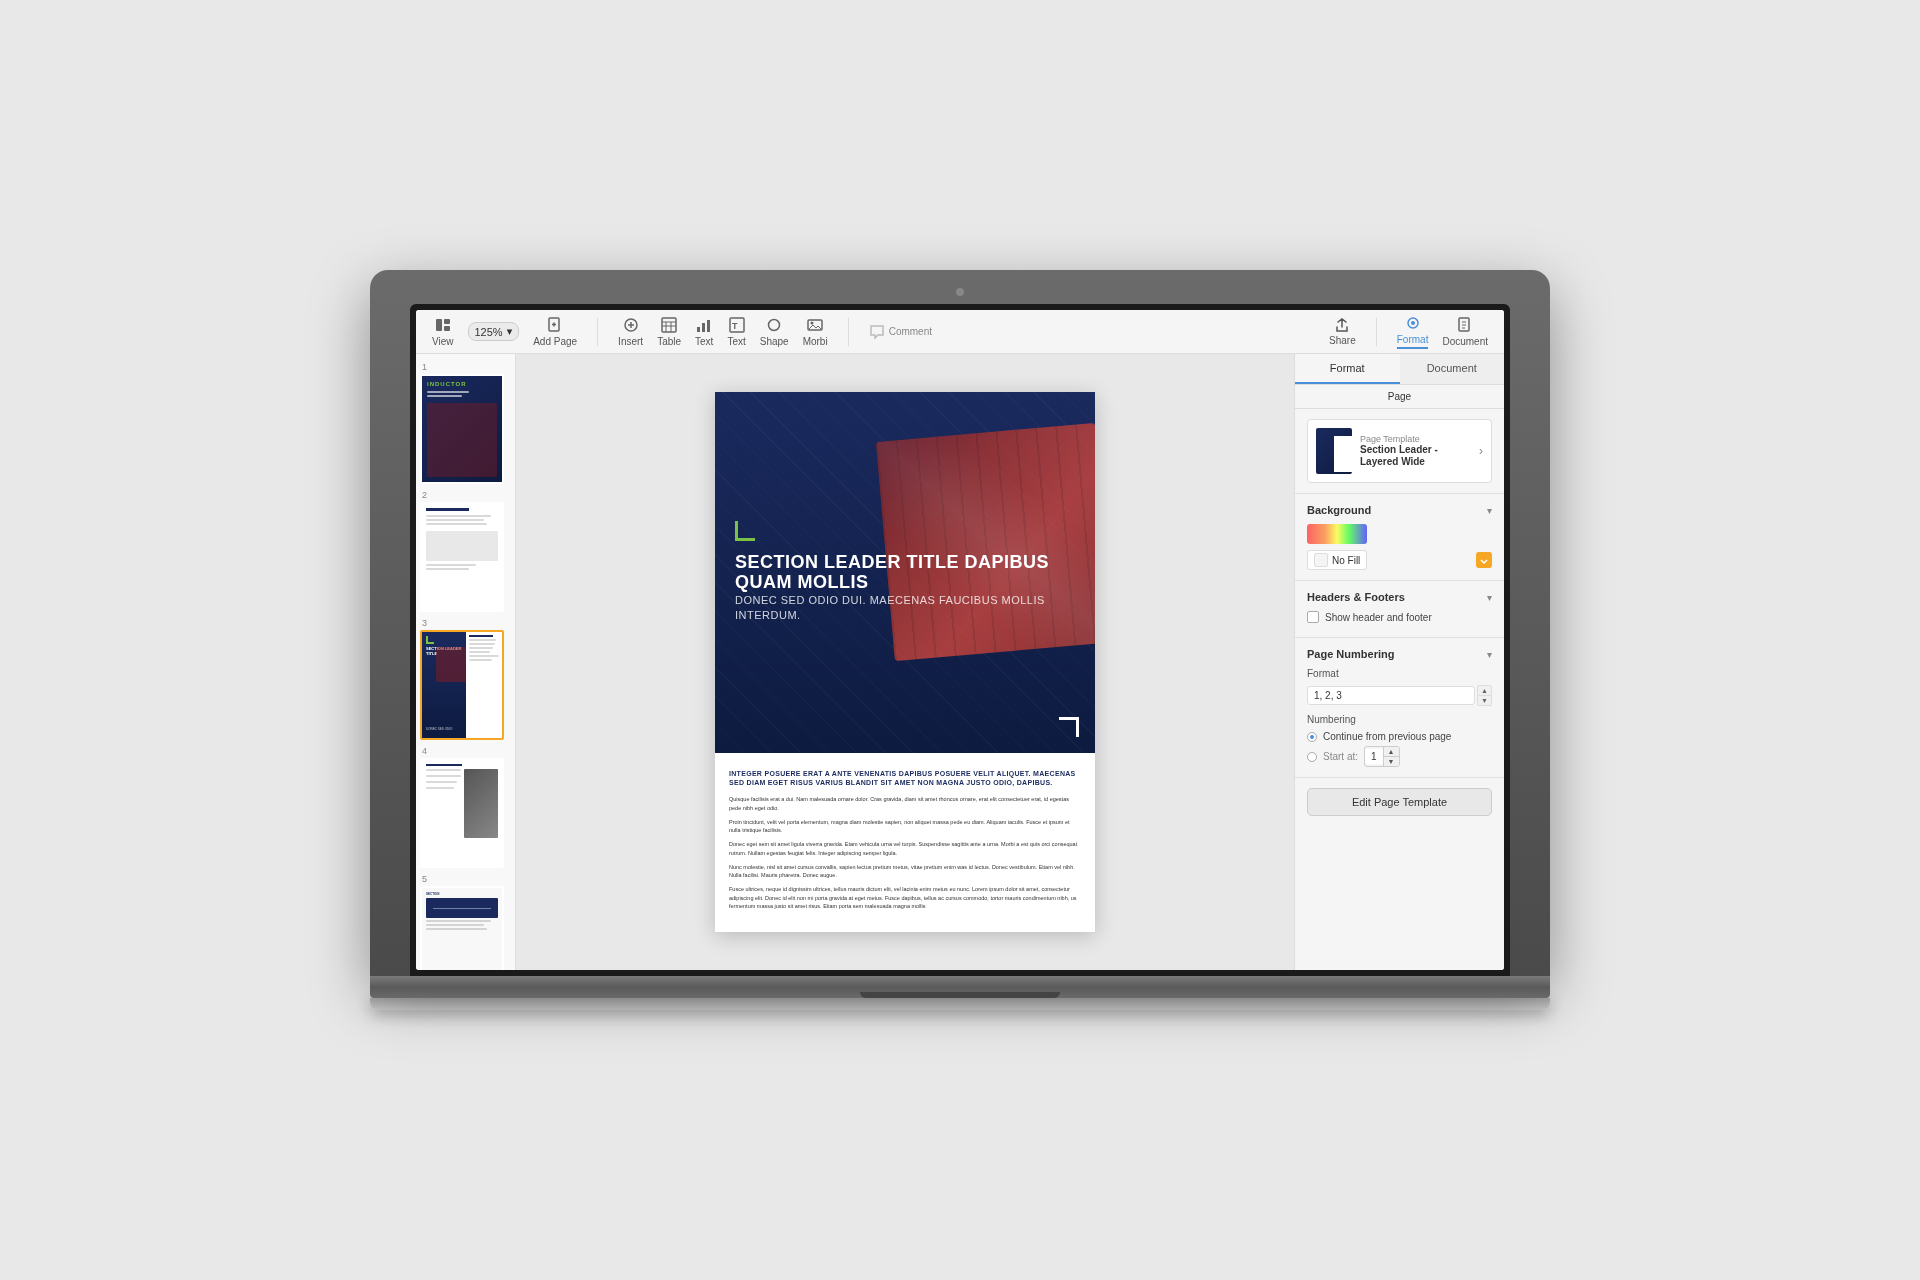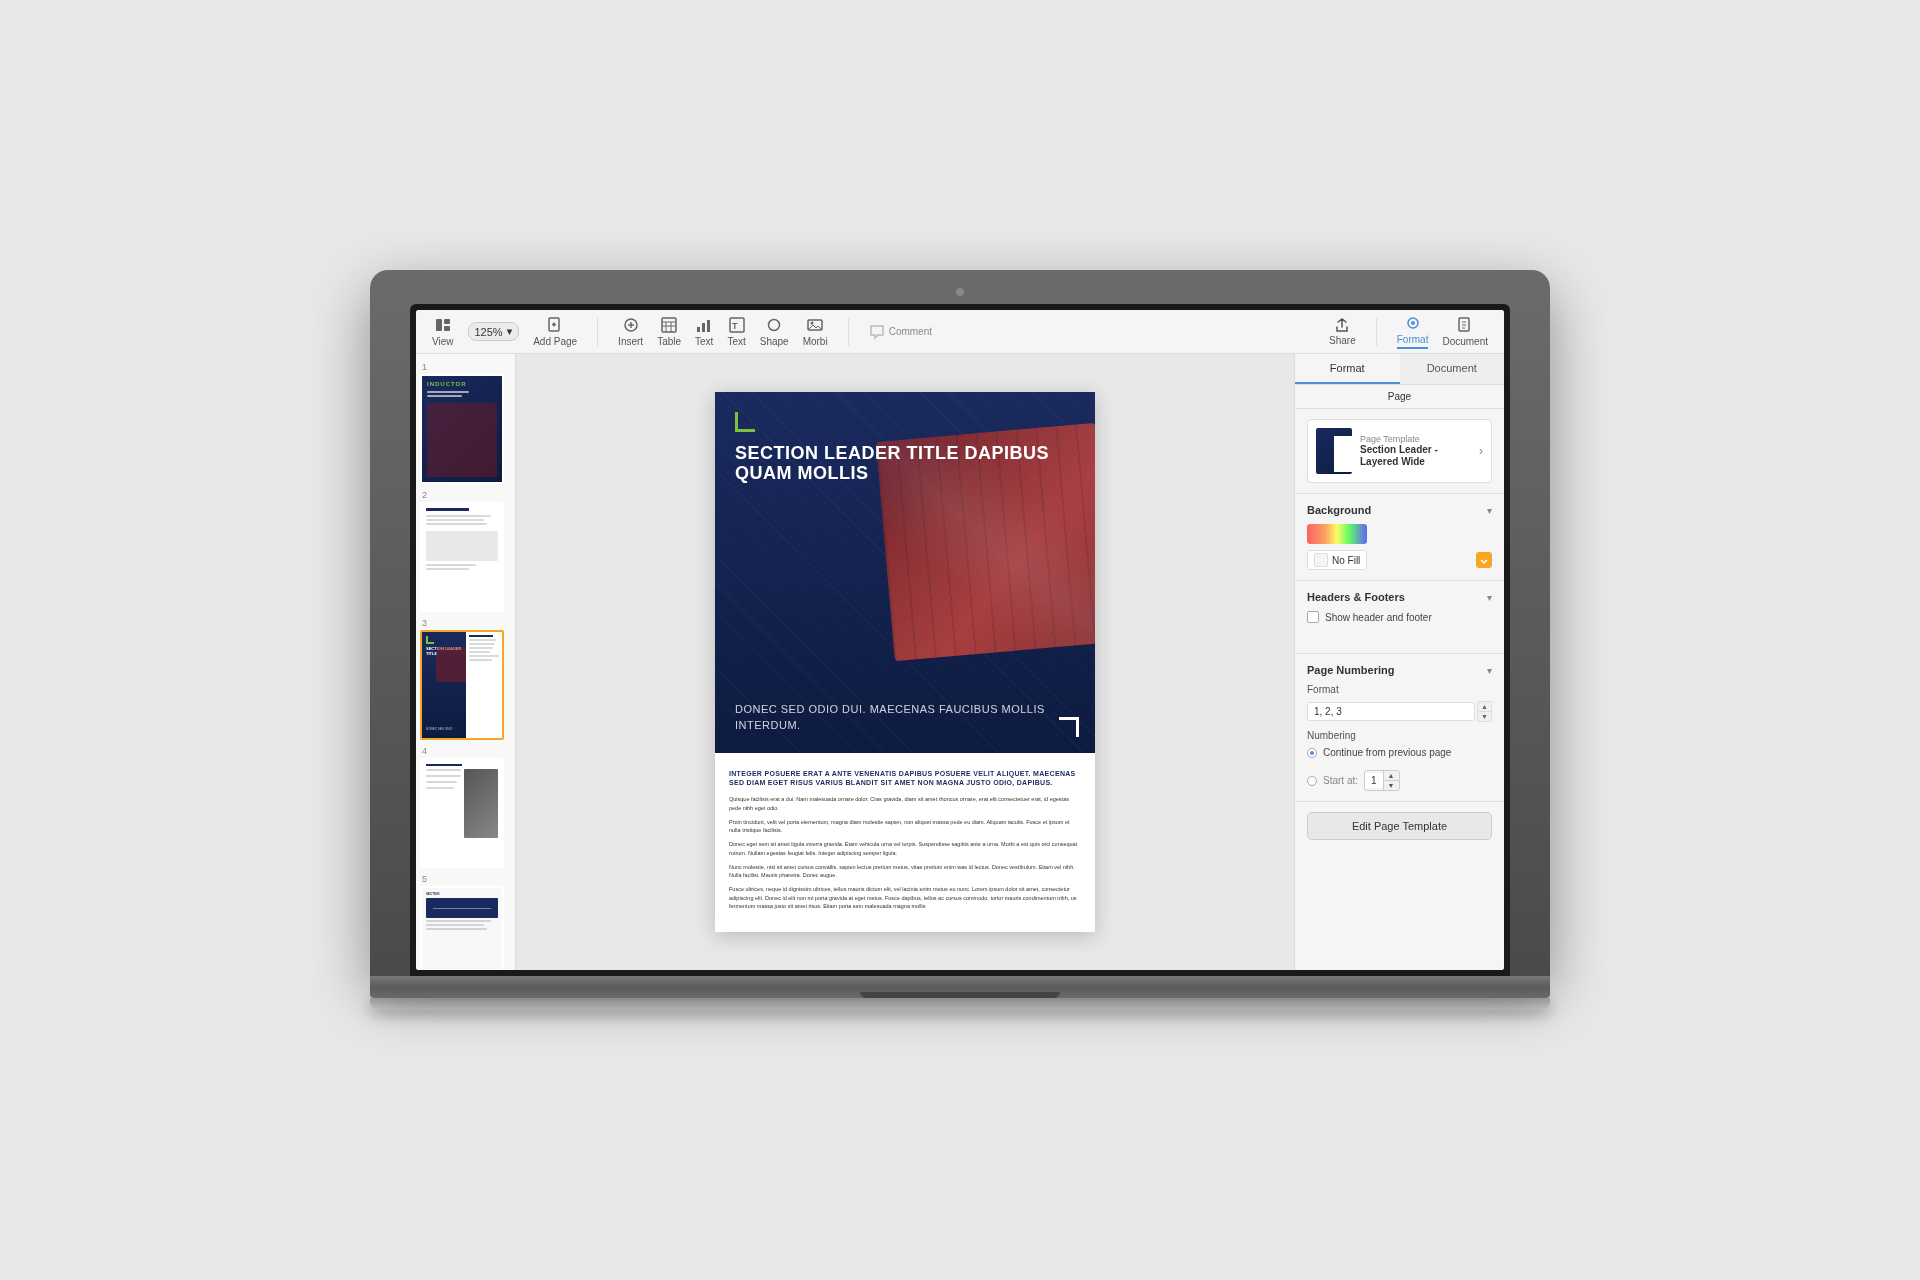--- a/index.html
+++ b/index.html
@@ -219,21 +219,21 @@
       flex-direction: column;
     }
 
     .doc-page-left {
       background: linear-gradient(180deg, #1a2a5e 0%, #0d1b40 100%);
       width: 100%;
       flex: 1;
       position: relative;
       display: flex;
       flex-direction: column;
-      justify-content: space-between;
+      justify-content: center;
       padding: 20px;
       min-height: 320px;
       overflow: hidden;
     }
 
     .doc-bg-overlay {
       position: absolute;
       inset: 0;
       background-image: 
         repeating-linear-gradient(
@@ -486,21 +486,21 @@
       height: 14px;
       background: #f5f5f5;
       border: 1px solid #ddd;
       border-radius: 2px;
     }
 
     .checkbox-row {
       display: flex;
       align-items: center;
       gap: 6px;
-      margin-bottom: 20px;
+      margin-bottom: 4px;
     }
 
     .checkbox {
       width: 12px;
       height: 12px;
       border: 1px solid #aaa;
       border-radius: 2px;
       background: #fff;
       flex-shrink: 0;
     }
@@ -540,21 +540,21 @@
 
     .radio-label {
       font-size: 10px;
       color: #444;
     }
 
     .start-at-row {
       display: flex;
       align-items: center;
       gap: 6px;
-      margin-top: 12px;
+      margin-top: 4px;
     }
 
     .start-at-label {
       font-size: 10px;
       color: #888;
     }
 
     .stepper {
       display: flex;
       align-items: center;

